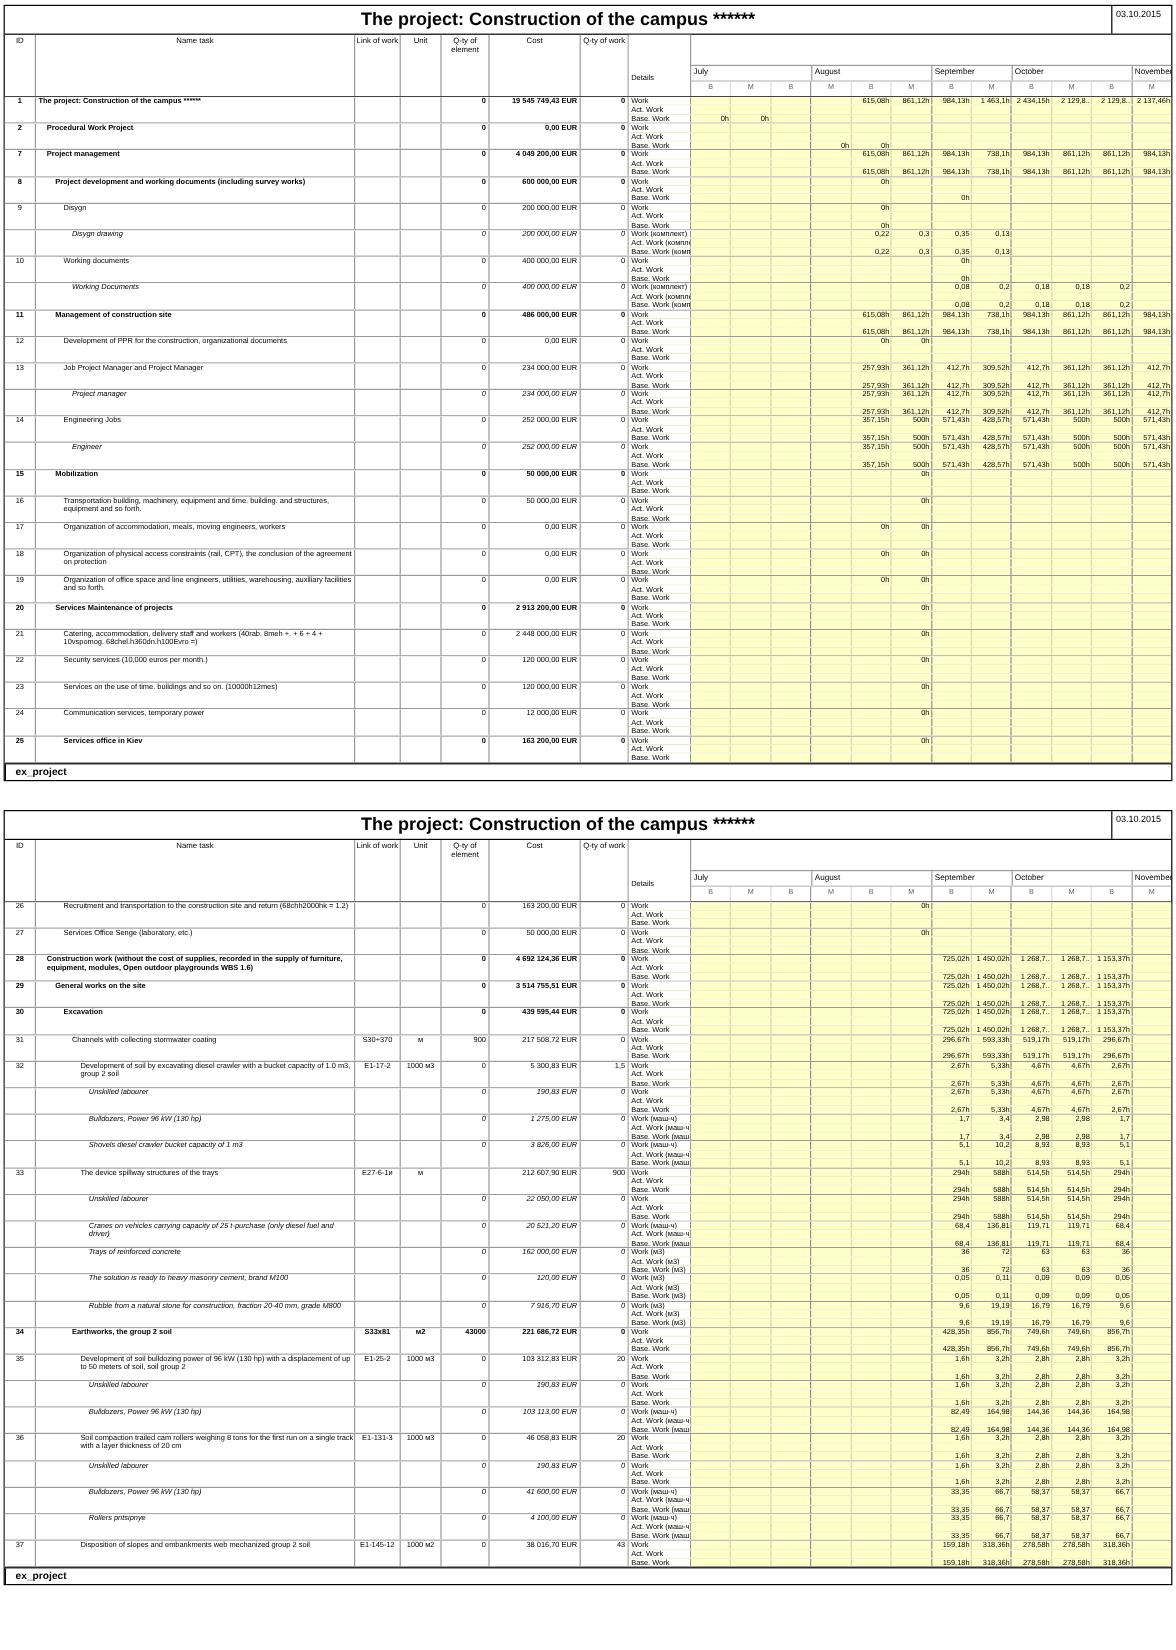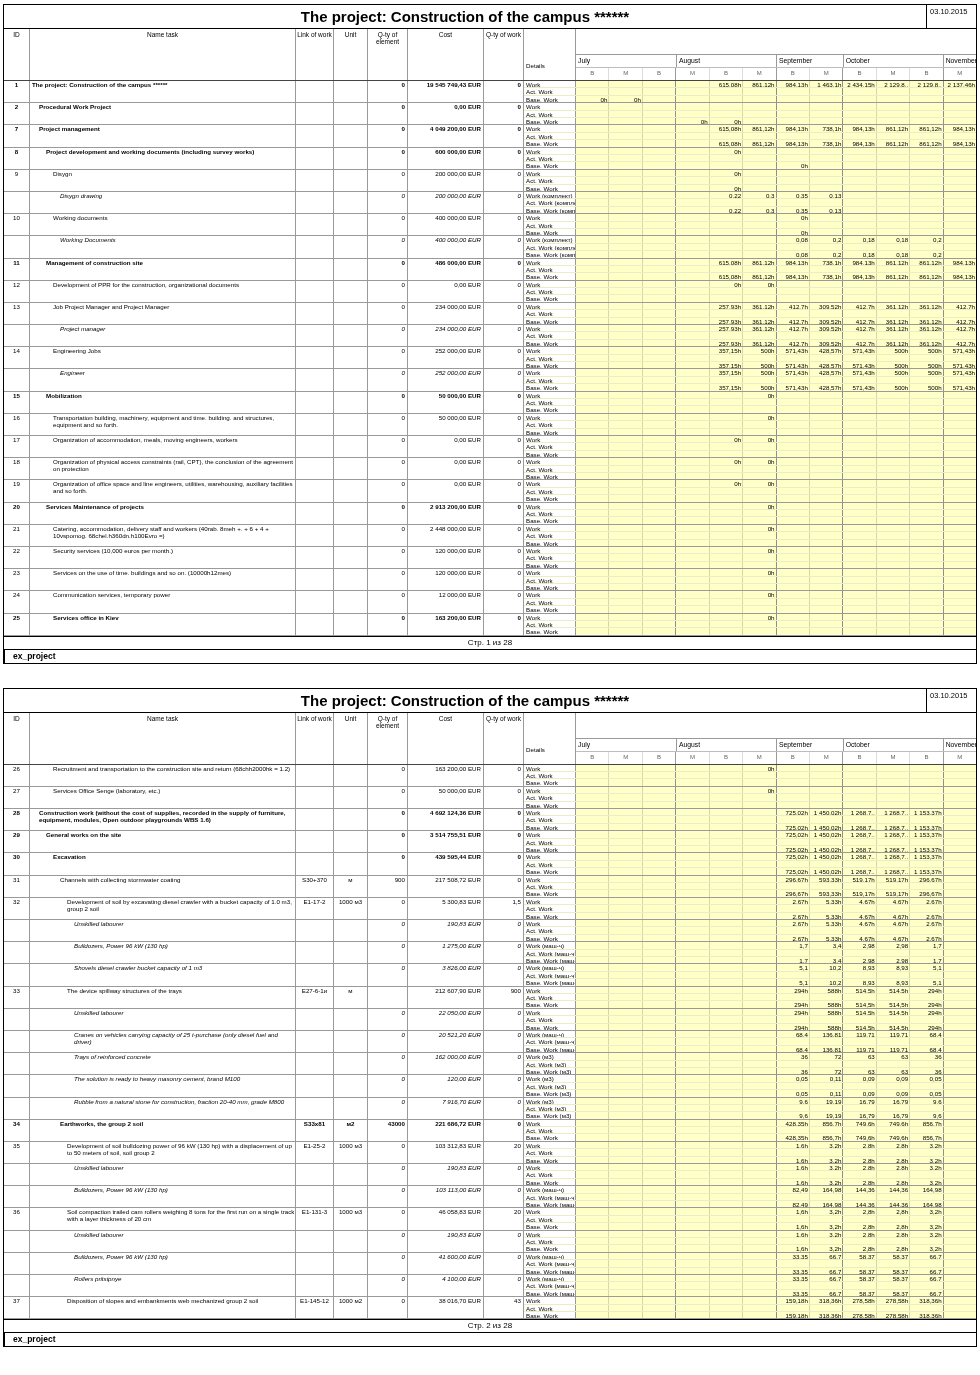--- a/index.html
+++ b/index.html
@@ -1669,21 +1669,20 @@
               <div class="cell"></div>
               <div class="cell mstart"></div>
               <div class="cell"></div>
               <div class="cell"></div>
               <div class="cell mstart"></div>
             </div>
           </div>
         </div>
       </div>
     </div>
-  <div class="footrow1">Стр. 1 из 28</div>
   <div class="footrow2">
     <div class="exbox">ex_project</div>
   </div>
 </section>
 
 <section class="page">
   <div class="titlebar">
     <div class="title">The project: Construction of the campus ******</div>
     <div class="datebox">03.10.2015</div>
   </div>
@@ -3268,17 +3267,16 @@
               <div class="cell">318,36h</div>
               <div class="cell mstart">278,58h</div>
               <div class="cell">278,58h</div>
               <div class="cell">318,36h</div>
               <div class="cell mstart"></div>
             </div>
           </div>
         </div>
       </div>
     </div>
-  <div class="footrow1">Стр. 2 из 28</div>
   <div class="footrow2">
     <div class="exbox">ex_project</div>
   </div>
 </section>
 
 </body></html>

